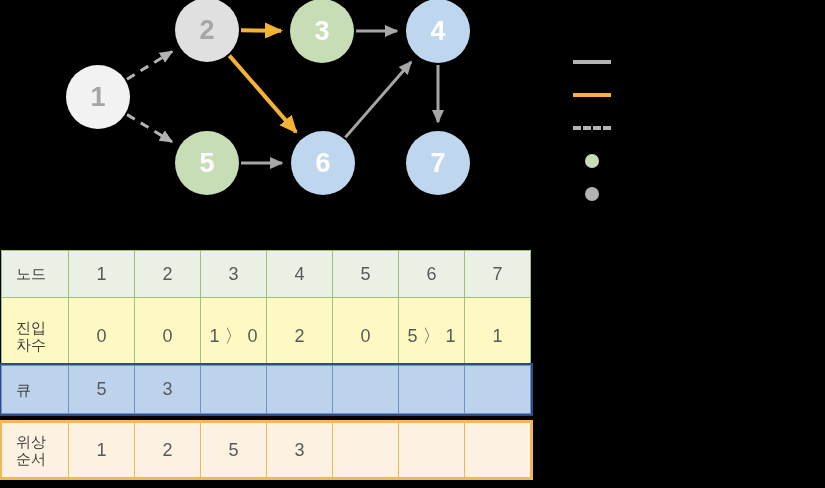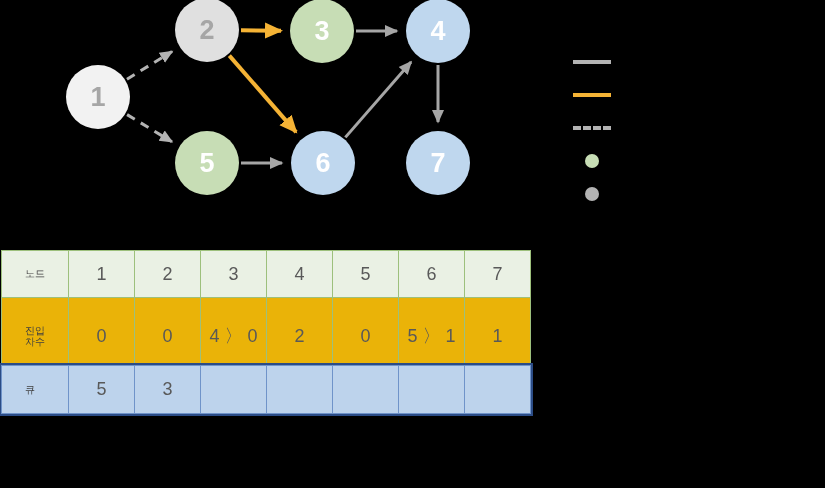--- a/index.html
+++ b/index.html
@@ -104,31 +104,31 @@
     color: #595959;
   }
   .grid-table td {
     text-align: center;
     vertical-align: middle;
     padding: 0;
     box-sizing: border-box;
     line-height: 1.15;
   }
   .grid-table td.rowlabel {
-    font-size: 10px;
+    font-size: 15px;
     color: #3f3f3f;
     text-align: left;
-    padding-left: 23px;
+    padding-left: 14px;
   }
 
   
   #table-indegree { left: 1px; top: 250px; width: 529px; }
   #table-indegree td { border: 1px solid #9dc07c; }
   #table-indegree tr.r-head td { background: #eaf1e4; height: 47px; }
-  #table-indegree tr.r-body td { background: #eab308; height: 77px; }
+  #table-indegree tr.r-body td { background: #fef9c3; height: 77px; }
   #table-indegree { outline: 2px solid #000; }
 
   
   #table-queue { left: 1px; top: 365px; width: 529px; }
   #table-queue td { border: 1px solid #6f93c9; background: #bdd3ec; height: 48px; }
   #table-queue { outline: 2px solid #2b4c86; }
 
   
   #table-topo { left: 1px; top: 422px; width: 529px; }
   #table-topo td { border: 1px solid #f0b858; background: #fdf2e2; height: 55px; }
@@ -216,21 +216,21 @@
         <td style="width: 66px;">4</td>
         <td style="width: 66px;">5</td>
         <td style="width: 66px;">6</td>
         <td style="width: 66px;">7</td>
       </tr>
       <tr class="r-body">
         <td class="rowlabel nowrap-label">진입
 차수</td>
         <td>0</td>
         <td>0</td>
-        <td>4 〉 0</td>
+        <td>1 〉 0</td>
         <td>2</td>
         <td>0</td>
         <td>5 〉 1</td>
         <td>1</td>
       </tr>
     </tbody>
   </table>
 
   <table class="grid-table" id="table-queue">
     <tbody>
@@ -240,14 +240,29 @@
         <td style="width: 66px;">3</td>
         <td style="width: 66px;"></td>
         <td style="width: 66px;"></td>
         <td style="width: 66px;"></td>
         <td style="width: 66px;"></td>
         <td style="width: 66px;"></td>
       </tr>
     </tbody>
   </table>
 
+  <table class="grid-table" id="table-topo">
+    <tbody>
+      <tr>
+        <td class="rowlabel nowrap-label" style="width: 67px;">위상
+순서</td>
+        <td style="width: 66px;">1</td>
+        <td style="width: 66px;">2</td>
+        <td style="width: 66px;">5</td>
+        <td style="width: 66px;">3</td>
+        <td style="width: 66px;"></td>
+        <td style="width: 66px;"></td>
+        <td style="width: 66px;"></td>
+      </tr>
+    </tbody>
+  </table>
 
 </div>
 
 </body></html>

